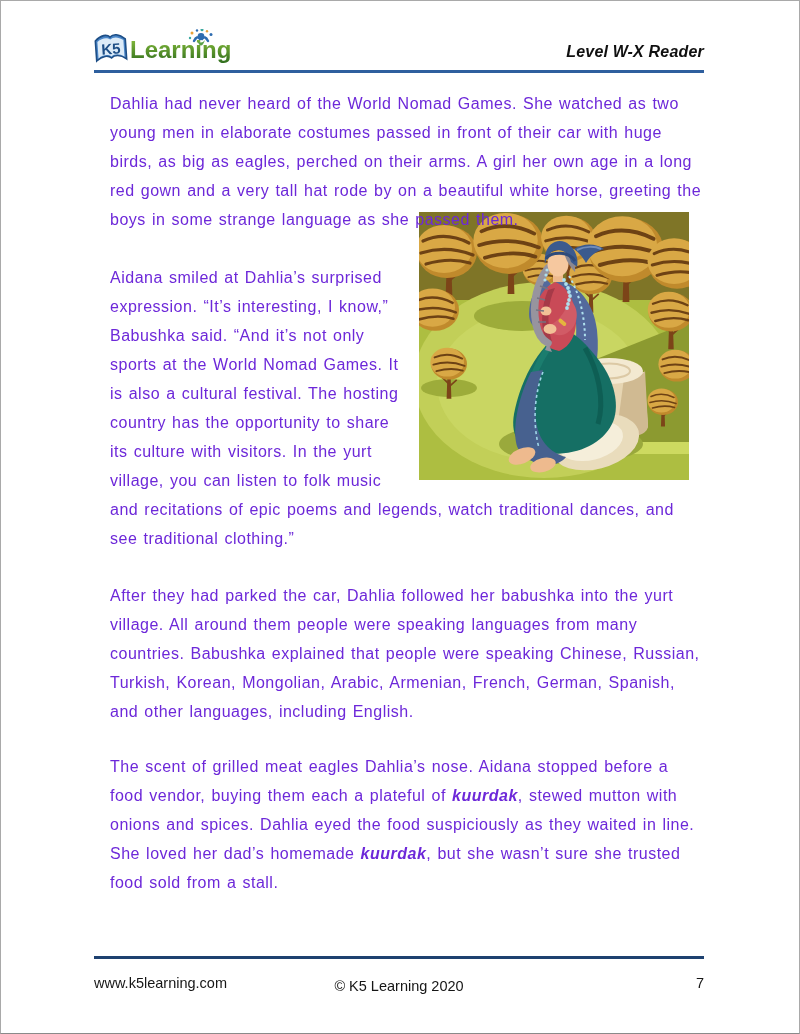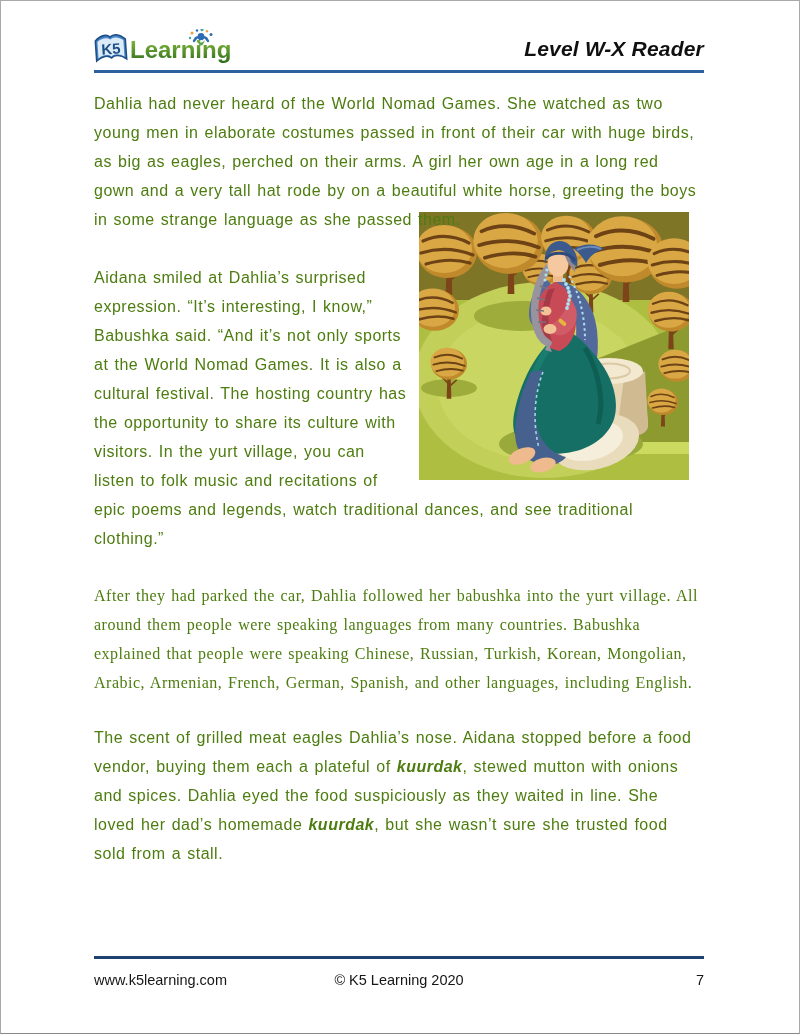--- a/index.html
+++ b/index.html
@@ -16,52 +16,52 @@
   
   .header {
     display:flex; justify-content:space-between; align-items:flex-end;
     margin:28px 95px 0 93px;
     padding-bottom:5px;
     border-bottom:3px solid #2e5f9e;
   }
   .logo { line-height:0; }
   .level-label {
     font-style:italic; font-weight:bold;
-    font-size:21px; color:#101010;
+    font-size:16px; color:#101010;
     padding-bottom:4px; letter-spacing:0.2px;
     white-space:nowrap;
   }
   
   .story { margin:0 96px 0 93px; }
   .story p {
-    margin:29px 0 0 0;
+    margin:29px 0 0 16px;
     font-size:16px; line-height:29px;
-    color:#4d7c0f;
+    color:#6d28d9;
     letter-spacing:0.5px; word-spacing:1.2px;
   }
   .story p.first { margin-top:16px; }
-  .story p.p3 { margin-top:28px;font-family:Liberation Serif, serif; }
+  .story p.p3 { margin-top:28px; }
   .story p.p4 { margin-top:26px; }
   .story-image {
     float:right;
     width:270px; height:268px;
     margin:-22px 14px 6px 12px;
   }
   .story-image svg { display:block; }
   em { font-style:italic;font-weight:bold; }
   
   .footer {
     position:absolute; left:93px; right:95px; top:955px;
     border-top:3px solid #1e4170;
     padding-top:13px;
     display:flex; align-items:center;
     font-size:14.5px; color:#161616;
   }
   .f-left  { flex:1; text-align:left; }
-  .f-center{ flex:1; text-align:center; }
+  .f-center{ flex:1; text-align:center;margin-top:6px; }
   .f-right { flex:1; text-align:right; }
 </style>
 </head>
 <body>
 
 <div class="page">
 
   <div class="header">
     <div class="logo">
       <svg width="152" height="36" viewBox="0 0 152 36">

